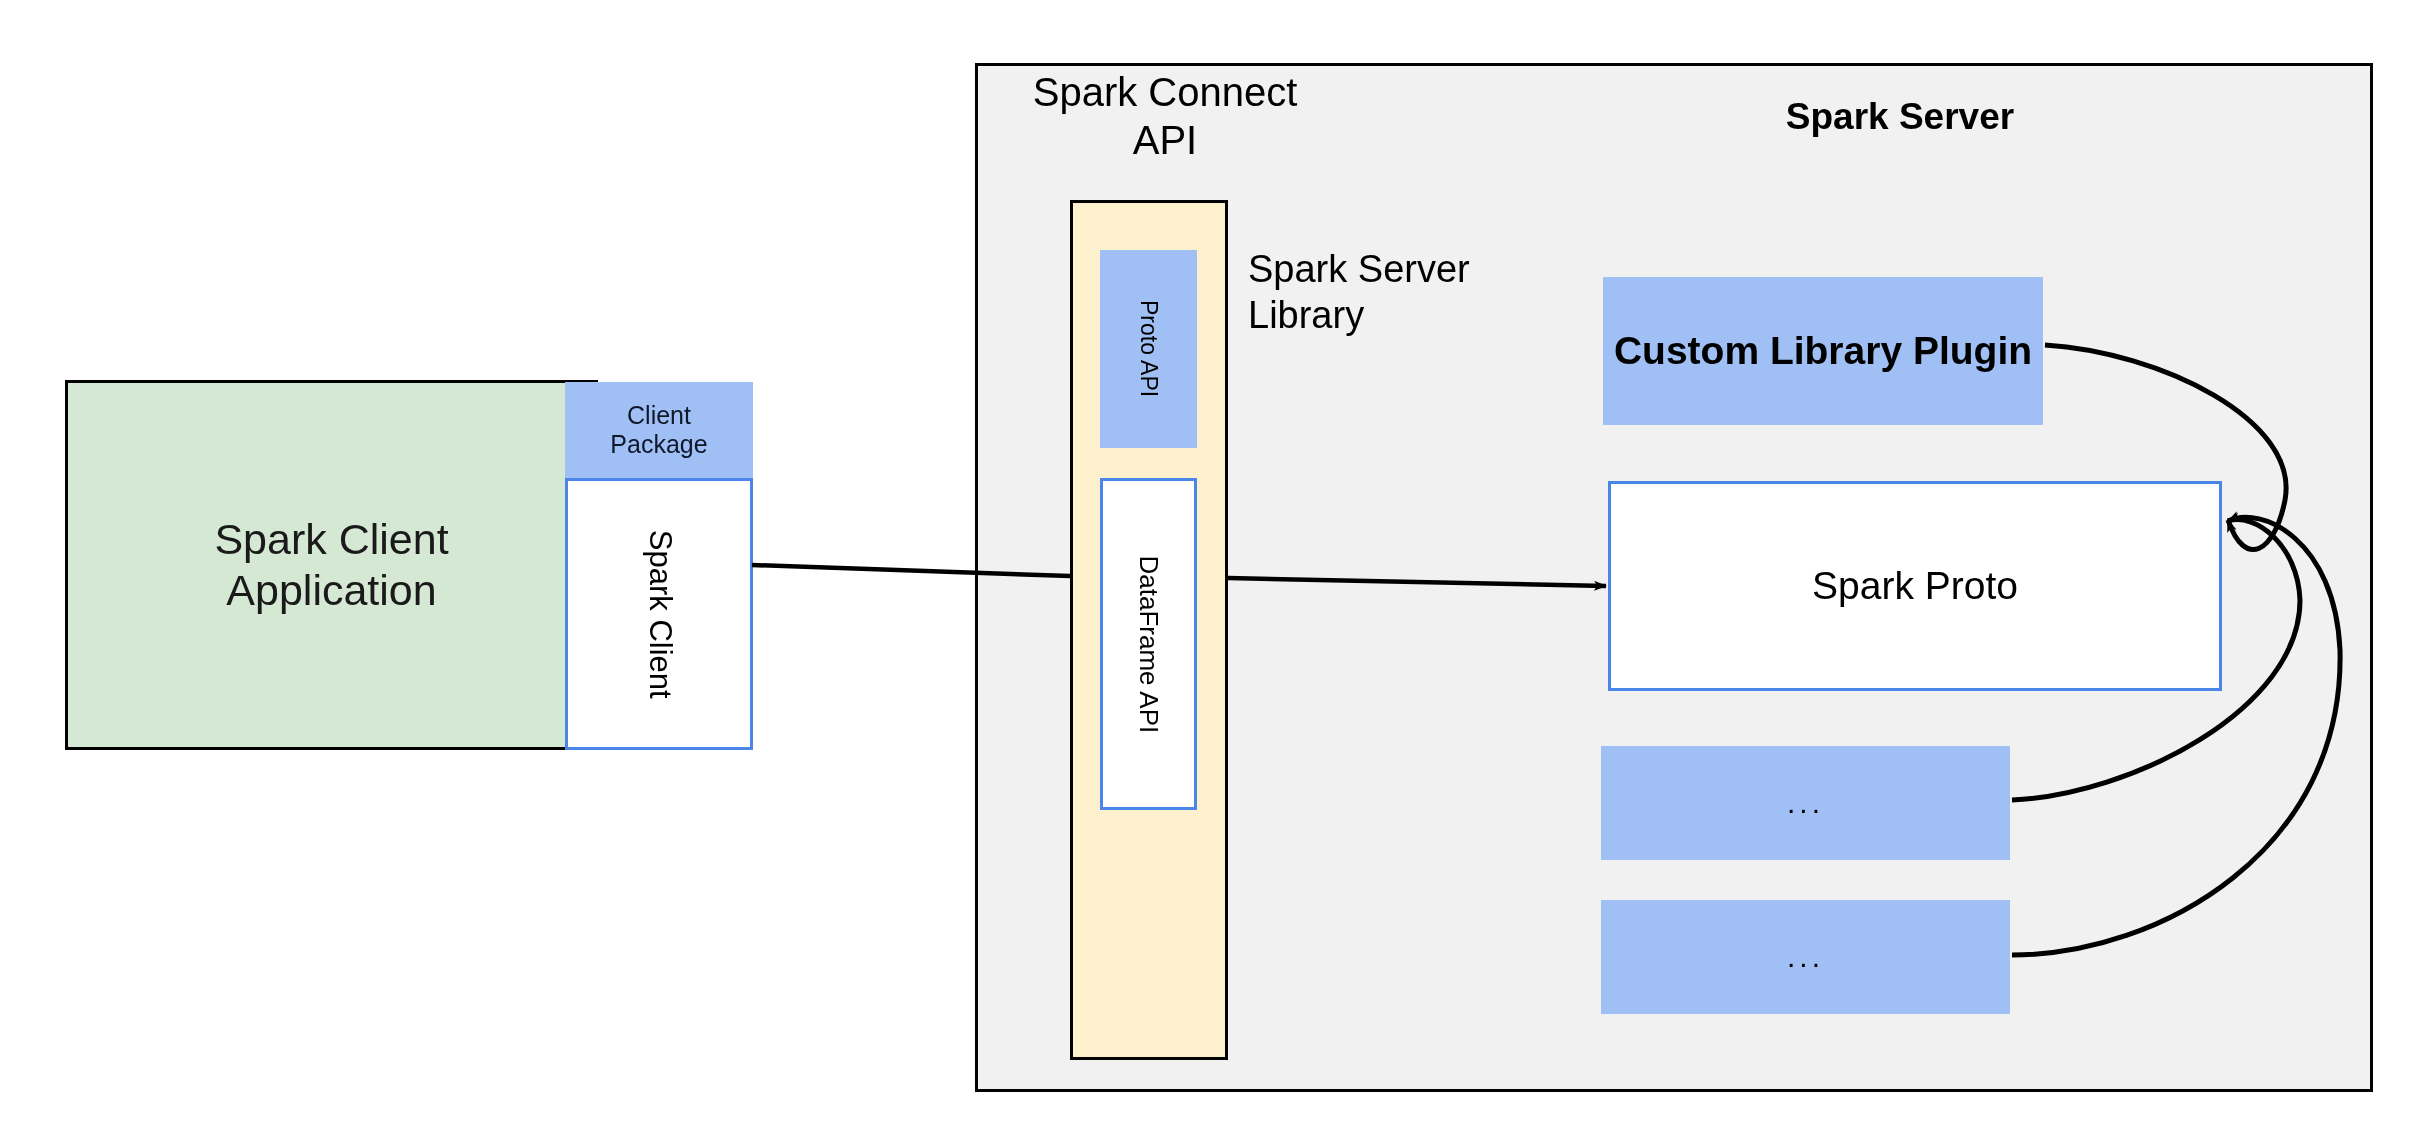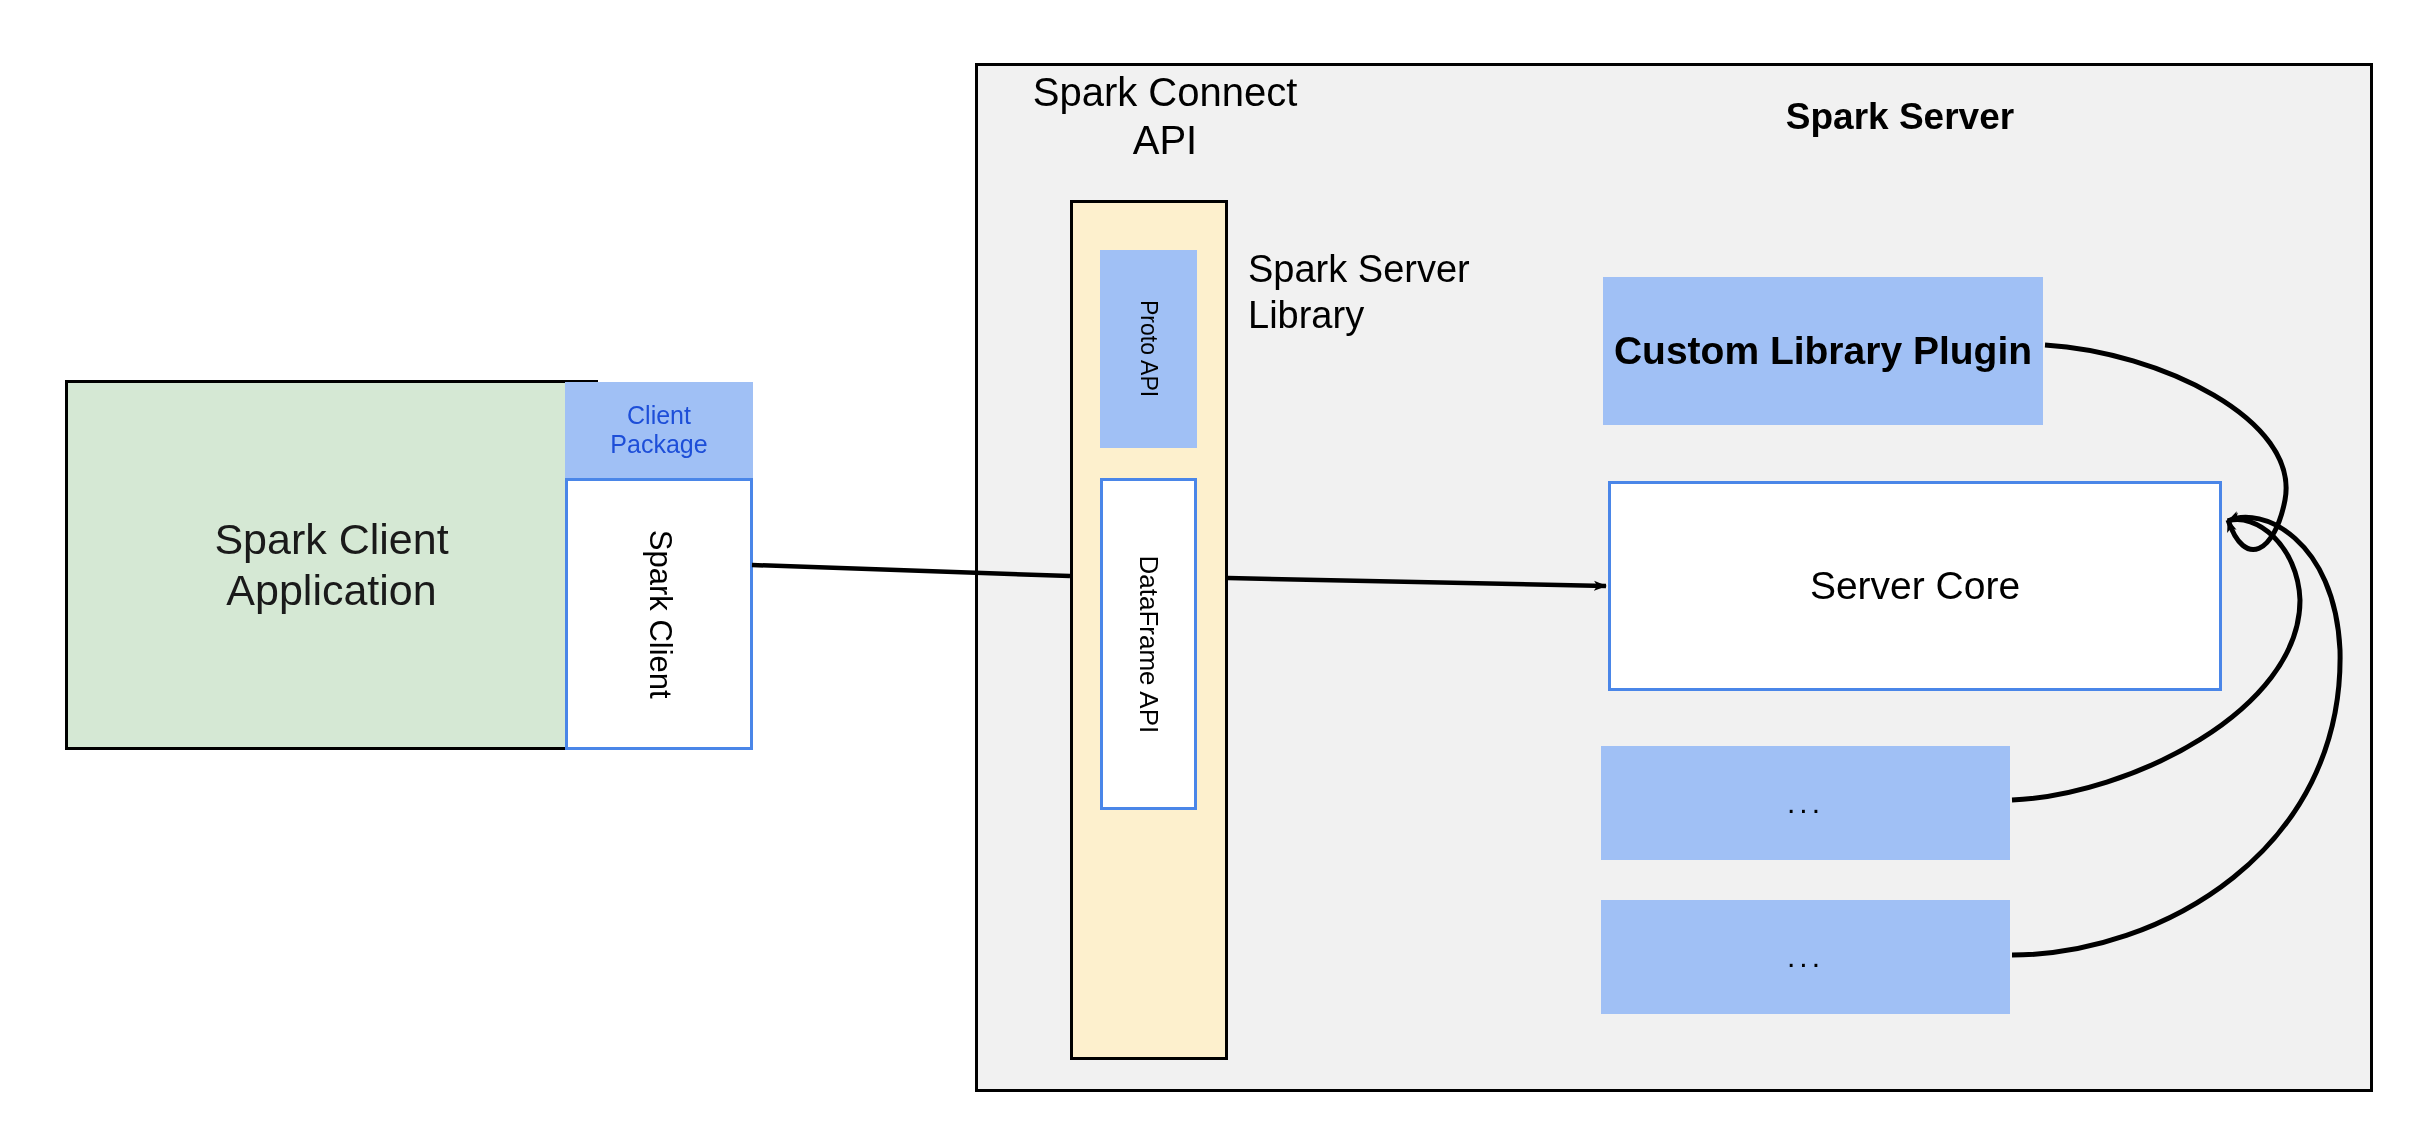--- a/index.html
+++ b/index.html
@@ -59,21 +59,21 @@
   }
 
   
   #client-package {
     left: 565px;
     top: 382px;
     width: 188px;
     height: 96px;
     background: #a0c0f5;
     font-size: 25px;
-    color: #1d4ed8;
+    color: #0f172a;
     z-index: 4;
   }
 
   
   #spark-client {
     left: 565px;
     top: 478px;
     width: 188px;
     height: 272px;
     background: #ffffff;
@@ -217,21 +217,21 @@
   </div>
 
   <div class="label-free" id="server-library-label">Spark Server
 Library</div>
 
   <div class="node" id="custom-plugin">
     <span>Custom Library Plugin</span>
   </div>
 
   <div class="node" id="spark-core">
-    <span>Server Core</span>
+    <span>Spark Proto</span>
   </div>
 
   <div class="node" id="ellipsis-1">
     <span>...</span>
   </div>
 
   <div class="node" id="ellipsis-2">
     <span>...</span>
   </div>
 

